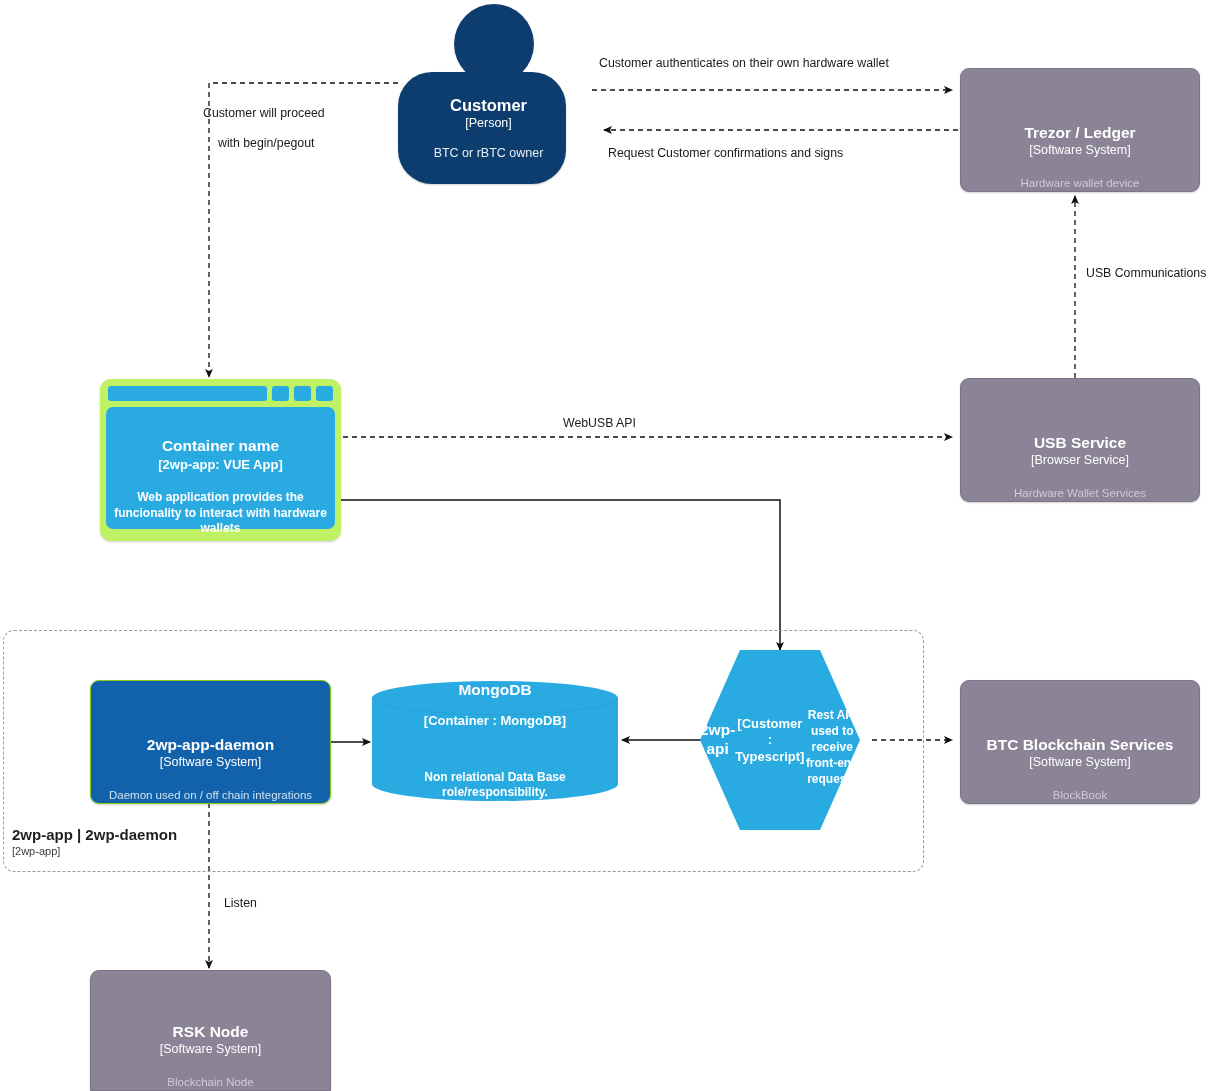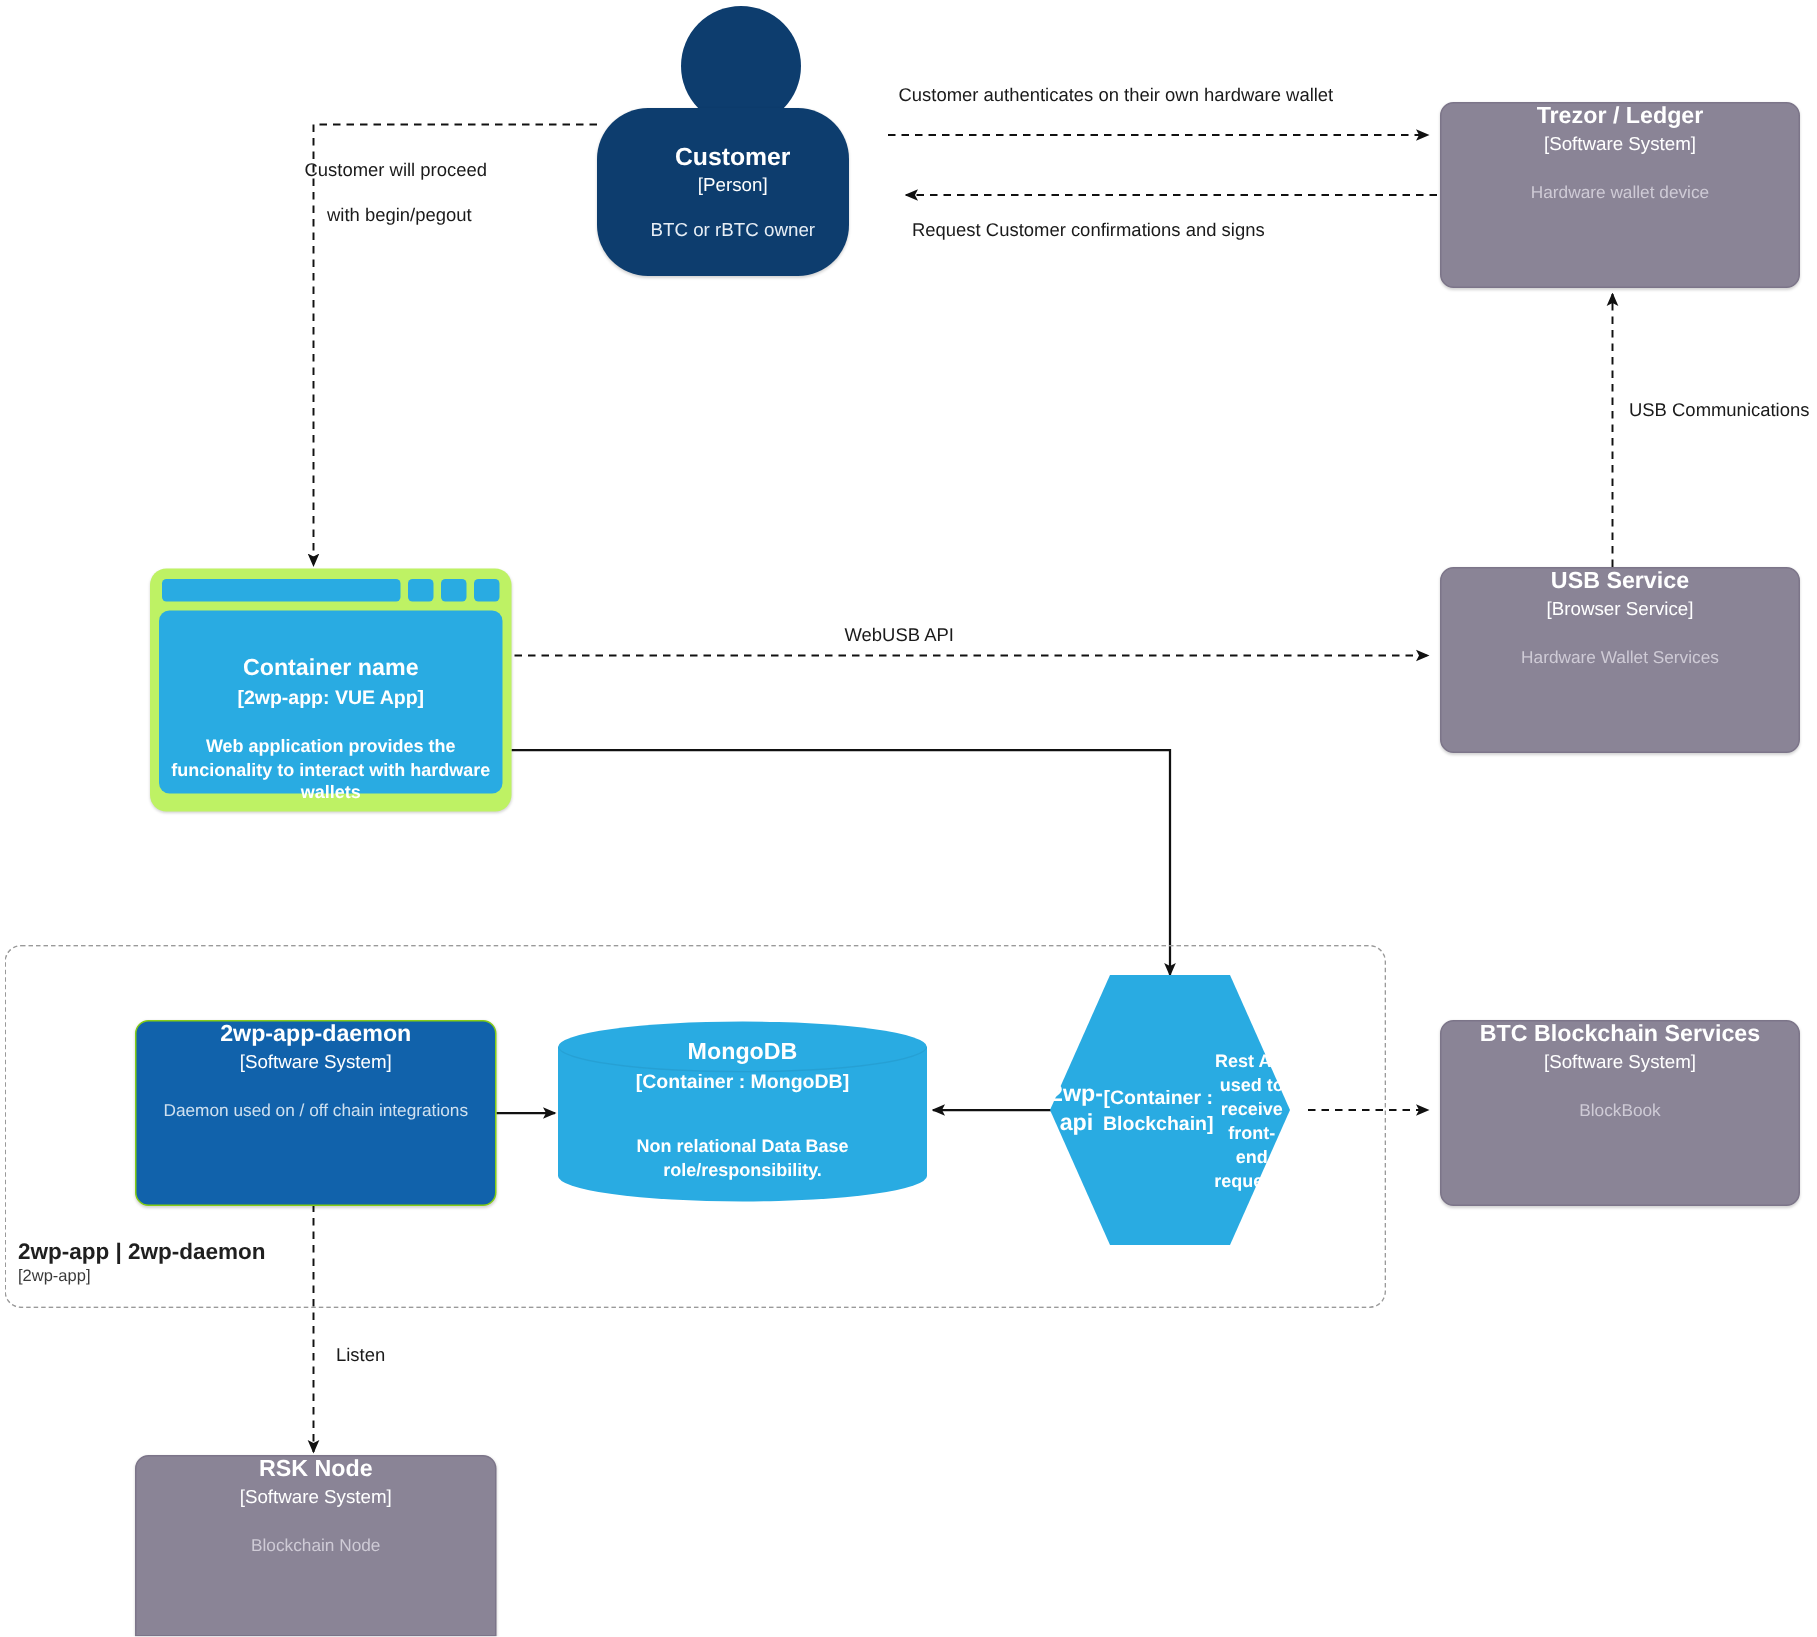--- a/index.html
+++ b/index.html
@@ -18,21 +18,21 @@
     height: 1091px;
     background: #ffffff;
     overflow: hidden;
   }
   .node {
     position: absolute;
     box-sizing: border-box;
     display: flex;
     flex-direction: column;
     align-items: center;
-    justify-content: flex-start;
+    justify-content: flex-end;
     text-align: center;
   }
   .ttl {
     font-weight: bold;
     color: #ffffff;
     line-height: 1.22;
   }
   .sub {
     color: #ffffff;
     line-height: 1.25;
@@ -154,21 +154,21 @@
     width: 100%; height: 34px;
     background: #29abe2;
     border-radius: 50% / 50%;
     z-index: 1;
   }
   .cyl-text {
     position: absolute; left: 0; top: 0;
     width: 100%; height: 100%;
     z-index: 3;
     display: flex; flex-direction: column;
-    align-items: center; justify-content: center;
+    align-items: center; justify-content: space-between;
     text-align: center;
   }
   .cyl-text .ttl { font-size: 15.5px; }
   .cyl-text .sub { font-size: 13px; font-weight: bold; margin-top: 1px; }
   .cyl-text .desc {
     font-size: 12px; font-weight: bold; color: #ffffff; margin-top: 28px;
   }
 
   
   .hex { position: absolute; }
@@ -335,21 +335,21 @@
       <div class="ttl">MongoDB</div>
       <div class="sub">[Container : MongoDB]</div>
       <div class="desc">Non relational Data Base role/responsibility.</div>
     </div>
   </div>
 
   <div class="hex" style="left:700px; top:650px; width:160px; height:180px;">
     <div class="hex-shape"></div>
     <div class="hex-text">
       <div class="ttl">2wp-api</div>
-      <div class="sub">[Container : Blockchain]</div>
+      <div class="sub">[Customer : Typescript]</div>
       <div class="desc">Rest API used to receive front-end requests</div>
     </div>
   </div>
 
   <div class="node sysbox" style="left:960px; top:680px; width:240px; height:124px;">
     <div class="ttl">BTC Blockchain Services</div>
     <div class="sub">[Software System]</div>
     <div class="desc">BlockBook</div>
   </div>
 

